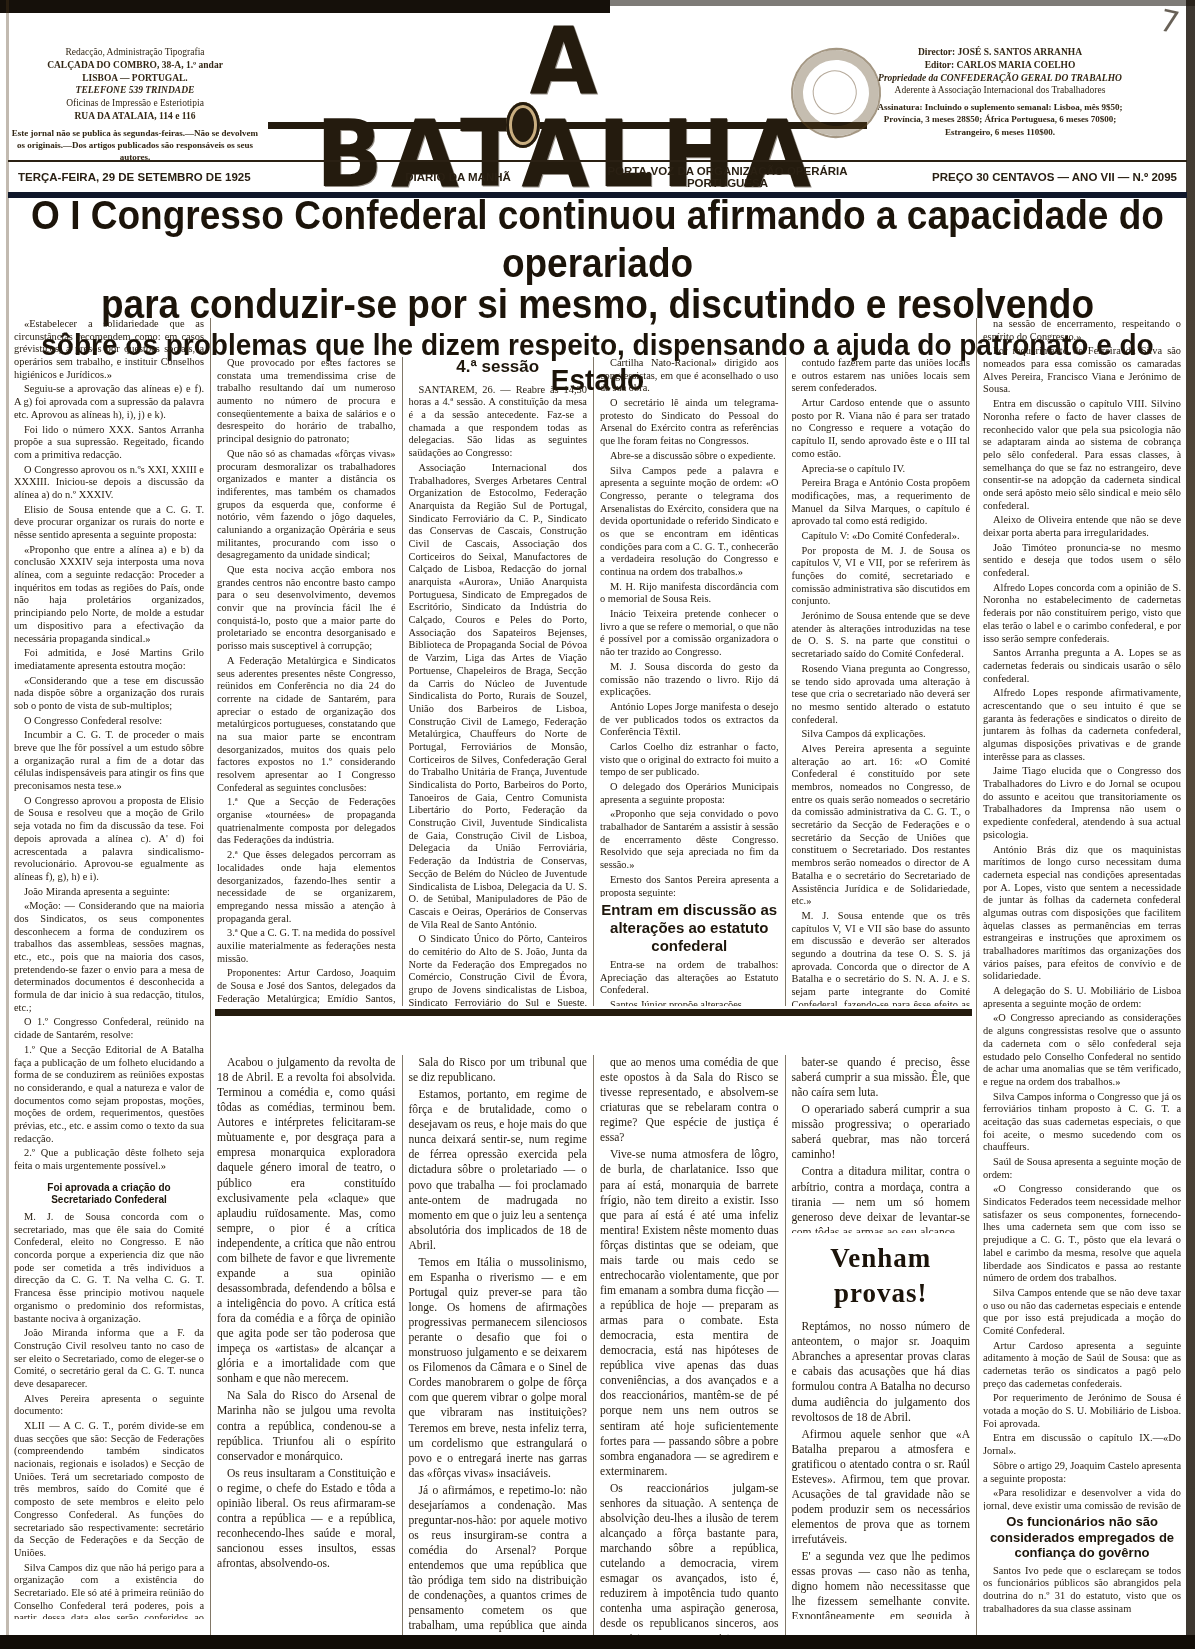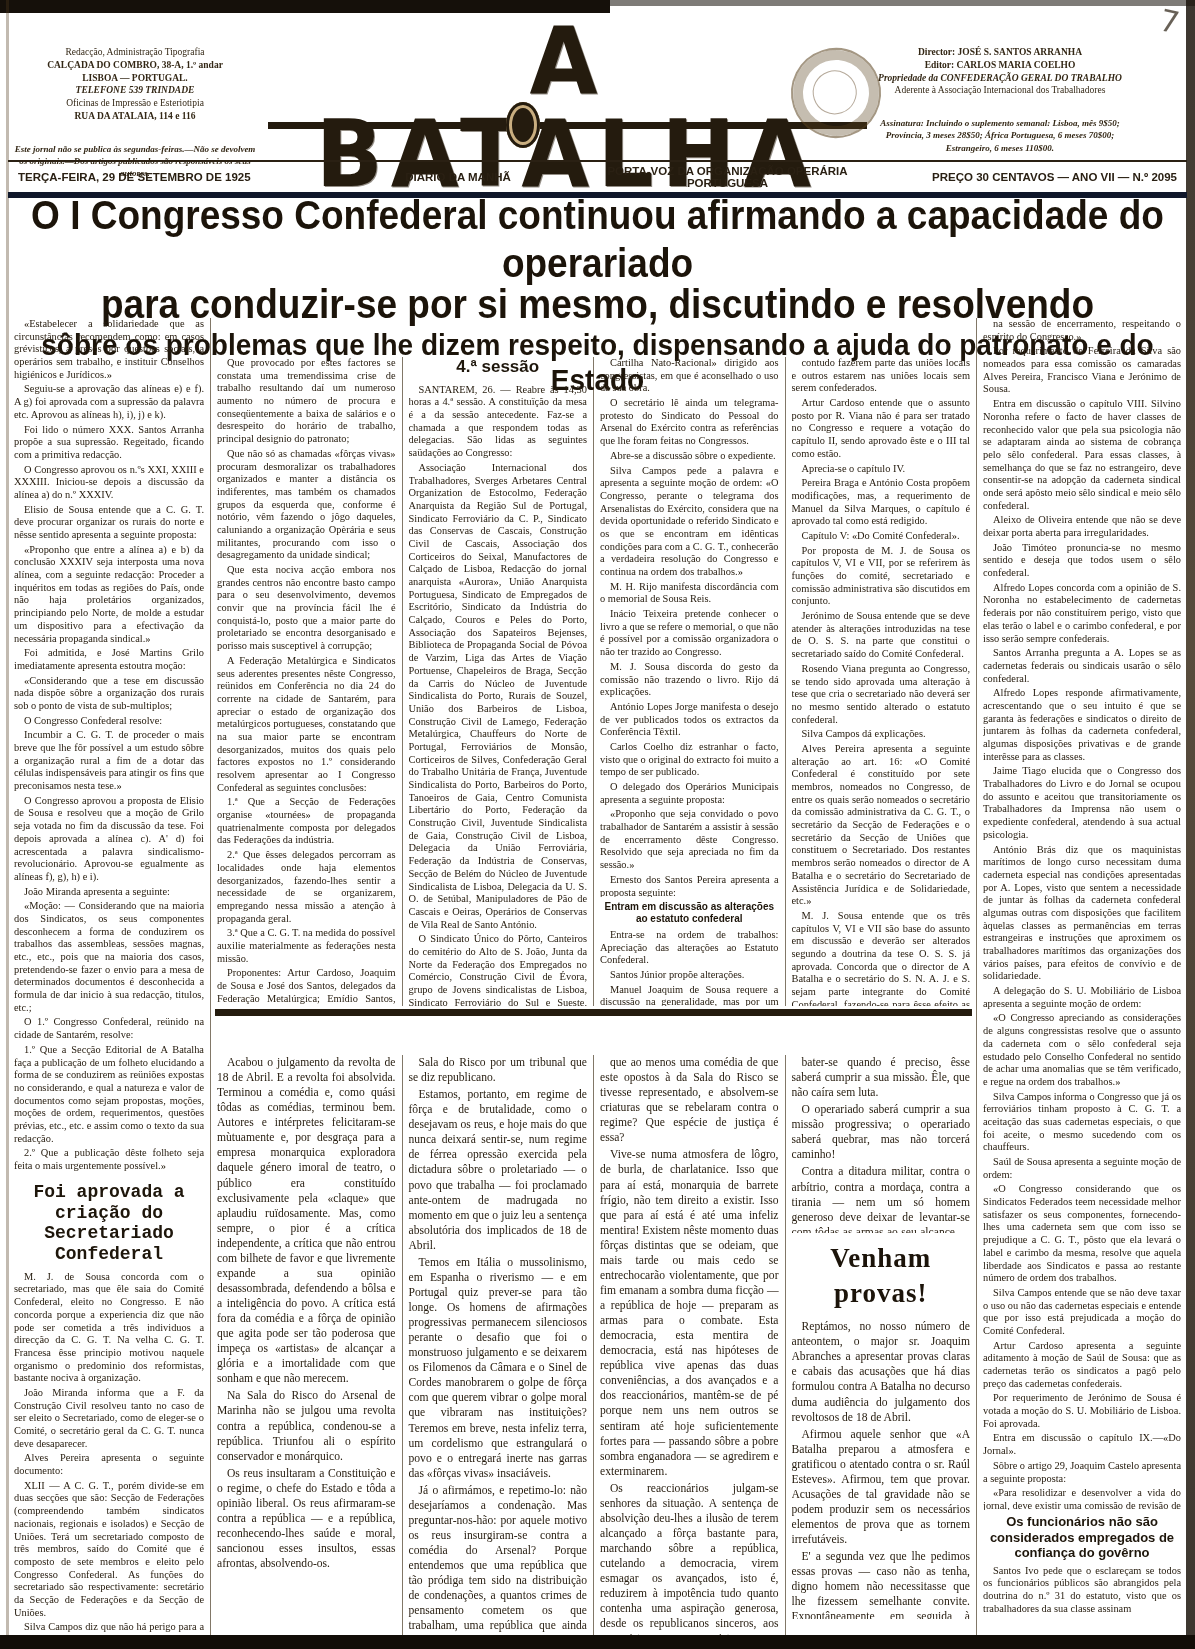--- a/index.html
+++ b/index.html
@@ -17,21 +17,21 @@
   .art-bottom{position:absolute;left:0;bottom:0;width:100%;height:14px;background:#120d07;}
   .art-right{position:absolute;right:0;top:0;width:9px;height:100%;background:linear-gradient(180deg,#1a130b,#3a2c1a 40%,#1a130b);opacity:.85;}
   .art-fold{position:absolute;left:6px;top:0;width:3px;height:100%;background:rgba(80,58,30,.35);}
   .pen-mark{position:absolute;right:16px;top:4px;font-family:"DejaVu Sans",sans-serif;font-size:30px;color:rgba(40,30,15,.7);transform:rotate(12deg);}
 
   
   .header{position:absolute;left:10px;top:18px;width:1115px;height:140px;display:flex;}
   .infobox{width:250px;font-size:9.5px;line-height:1.35;text-align:center;padding-top:28px;color:#332715;}
   .infobox .b{font-weight:bold;}
   .infobox .i{font-style:italic;font-weight:bold;}
-  .infobox .note{font-style:italic;font-weight:bold;margin-top:20px;font-size:9px;}
+  .infobox .note{font-weight:bold;margin-top:4px;font-size:9px;}
   .masthead{flex:1;position:relative;text-align:center;}
   .mast-title{font-family:"DejaVu Sans",sans-serif;font-weight:bold;font-size:88px;line-height:1.0;
     letter-spacing:8px;color:#241b0e;transform:scaleY(1.05);margin-top:2px;
     text-shadow:1px 1px 0 rgba(40,28,12,.5);}
   .mast-rule{position:absolute;left:8px;right:8px;top:104px;height:7px;background:#241b0e;}
   .mast-seal{position:absolute;left:50%;top:84px;width:34px;height:46px;margin-left:-62px;
     border-radius:50%;background:#241b0e;box-shadow:inset 0 0 0 3px #241b0e, inset 0 0 0 6px #c9ae80;}
   .stamp{position:absolute;width:86px;height:86px;border-radius:50%;
     border:2px solid rgba(90,65,30,.55);box-shadow:inset 0 0 0 8px rgba(90,65,30,.0), inset 0 0 0 10px rgba(90,65,30,.35);
     transform:rotate(-18deg);}
@@ -55,24 +55,24 @@
   .headline1 .l3{font-size:28px;line-height:1.2;transform:scaleY(1.05);margin-top:2px;}
 
   
   .body{position:absolute;left:8px;top:318px;width:1179px;height:1318px;display:flex;}
   .colrule{border-left:1px solid rgba(62,46,22,.65);}
   p{margin:0 0 2px 0;text-indent:10px;}
   .txt{font-size:10.4px;line-height:1.22;text-align:justify;color:#2a2013;}
   .rail{width:190px;padding:0 6px;}
   .rail-r{width:198px;padding:0 6px;}
   .clip{overflow:hidden;}
-  .sub1{font-family:Liberation Mono, monospace;font-weight:bold;text-align:center;
-    font-size:18px;line-height:1.15;margin:6px 7px 6px;color:#1e160b;}
+  .sub1{font-family:Liberation Sans, sans-serif;font-weight:bold;text-align:center;
+    font-size:10px;line-height:1.15;margin:6px 7px 6px;color:#1e160b;}
   .sub-small{font-family:"Liberation Sans",sans-serif;font-weight:bold;text-align:center;
-    font-size:10px;line-height:1.2;margin:4px 0;color:#1e160b;}
+    font-size:15px;line-height:1.2;margin:4px 0;color:#1e160b;}
   .sub-sessao{font-family:"Liberation Sans",sans-serif;font-weight:bold;font-size:17px;
     text-align:center;margin:0 0 6px;color:#1e160b;}
   .mid{flex:1;display:flex;flex-direction:column;}
   .mid-top{display:flex;height:688px;}
   .mid-top>div,.mid-bot>div{width:25%;padding:0 6px;overflow:hidden;margin-top:39px;}
   .divider-wrap{padding:3px 4px 0;}
   .divider{height:5px;background:#241b0e;border-bottom:2px solid #241b0e;box-shadow:0 3px 0 rgba(36,27,14,0);}
   .headline2{text-align:center;font-family:"Liberation Sans",sans-serif;font-weight:bold;color:#1c140a;padding:8px 4px 4px;}
   .headline2 .l1{font-size:26px;line-height:1.15;transform:scaleY(1.05);}
   .headline2 .l2{font-size:26px;line-height:1.15;transform:scaleY(1.05);}

